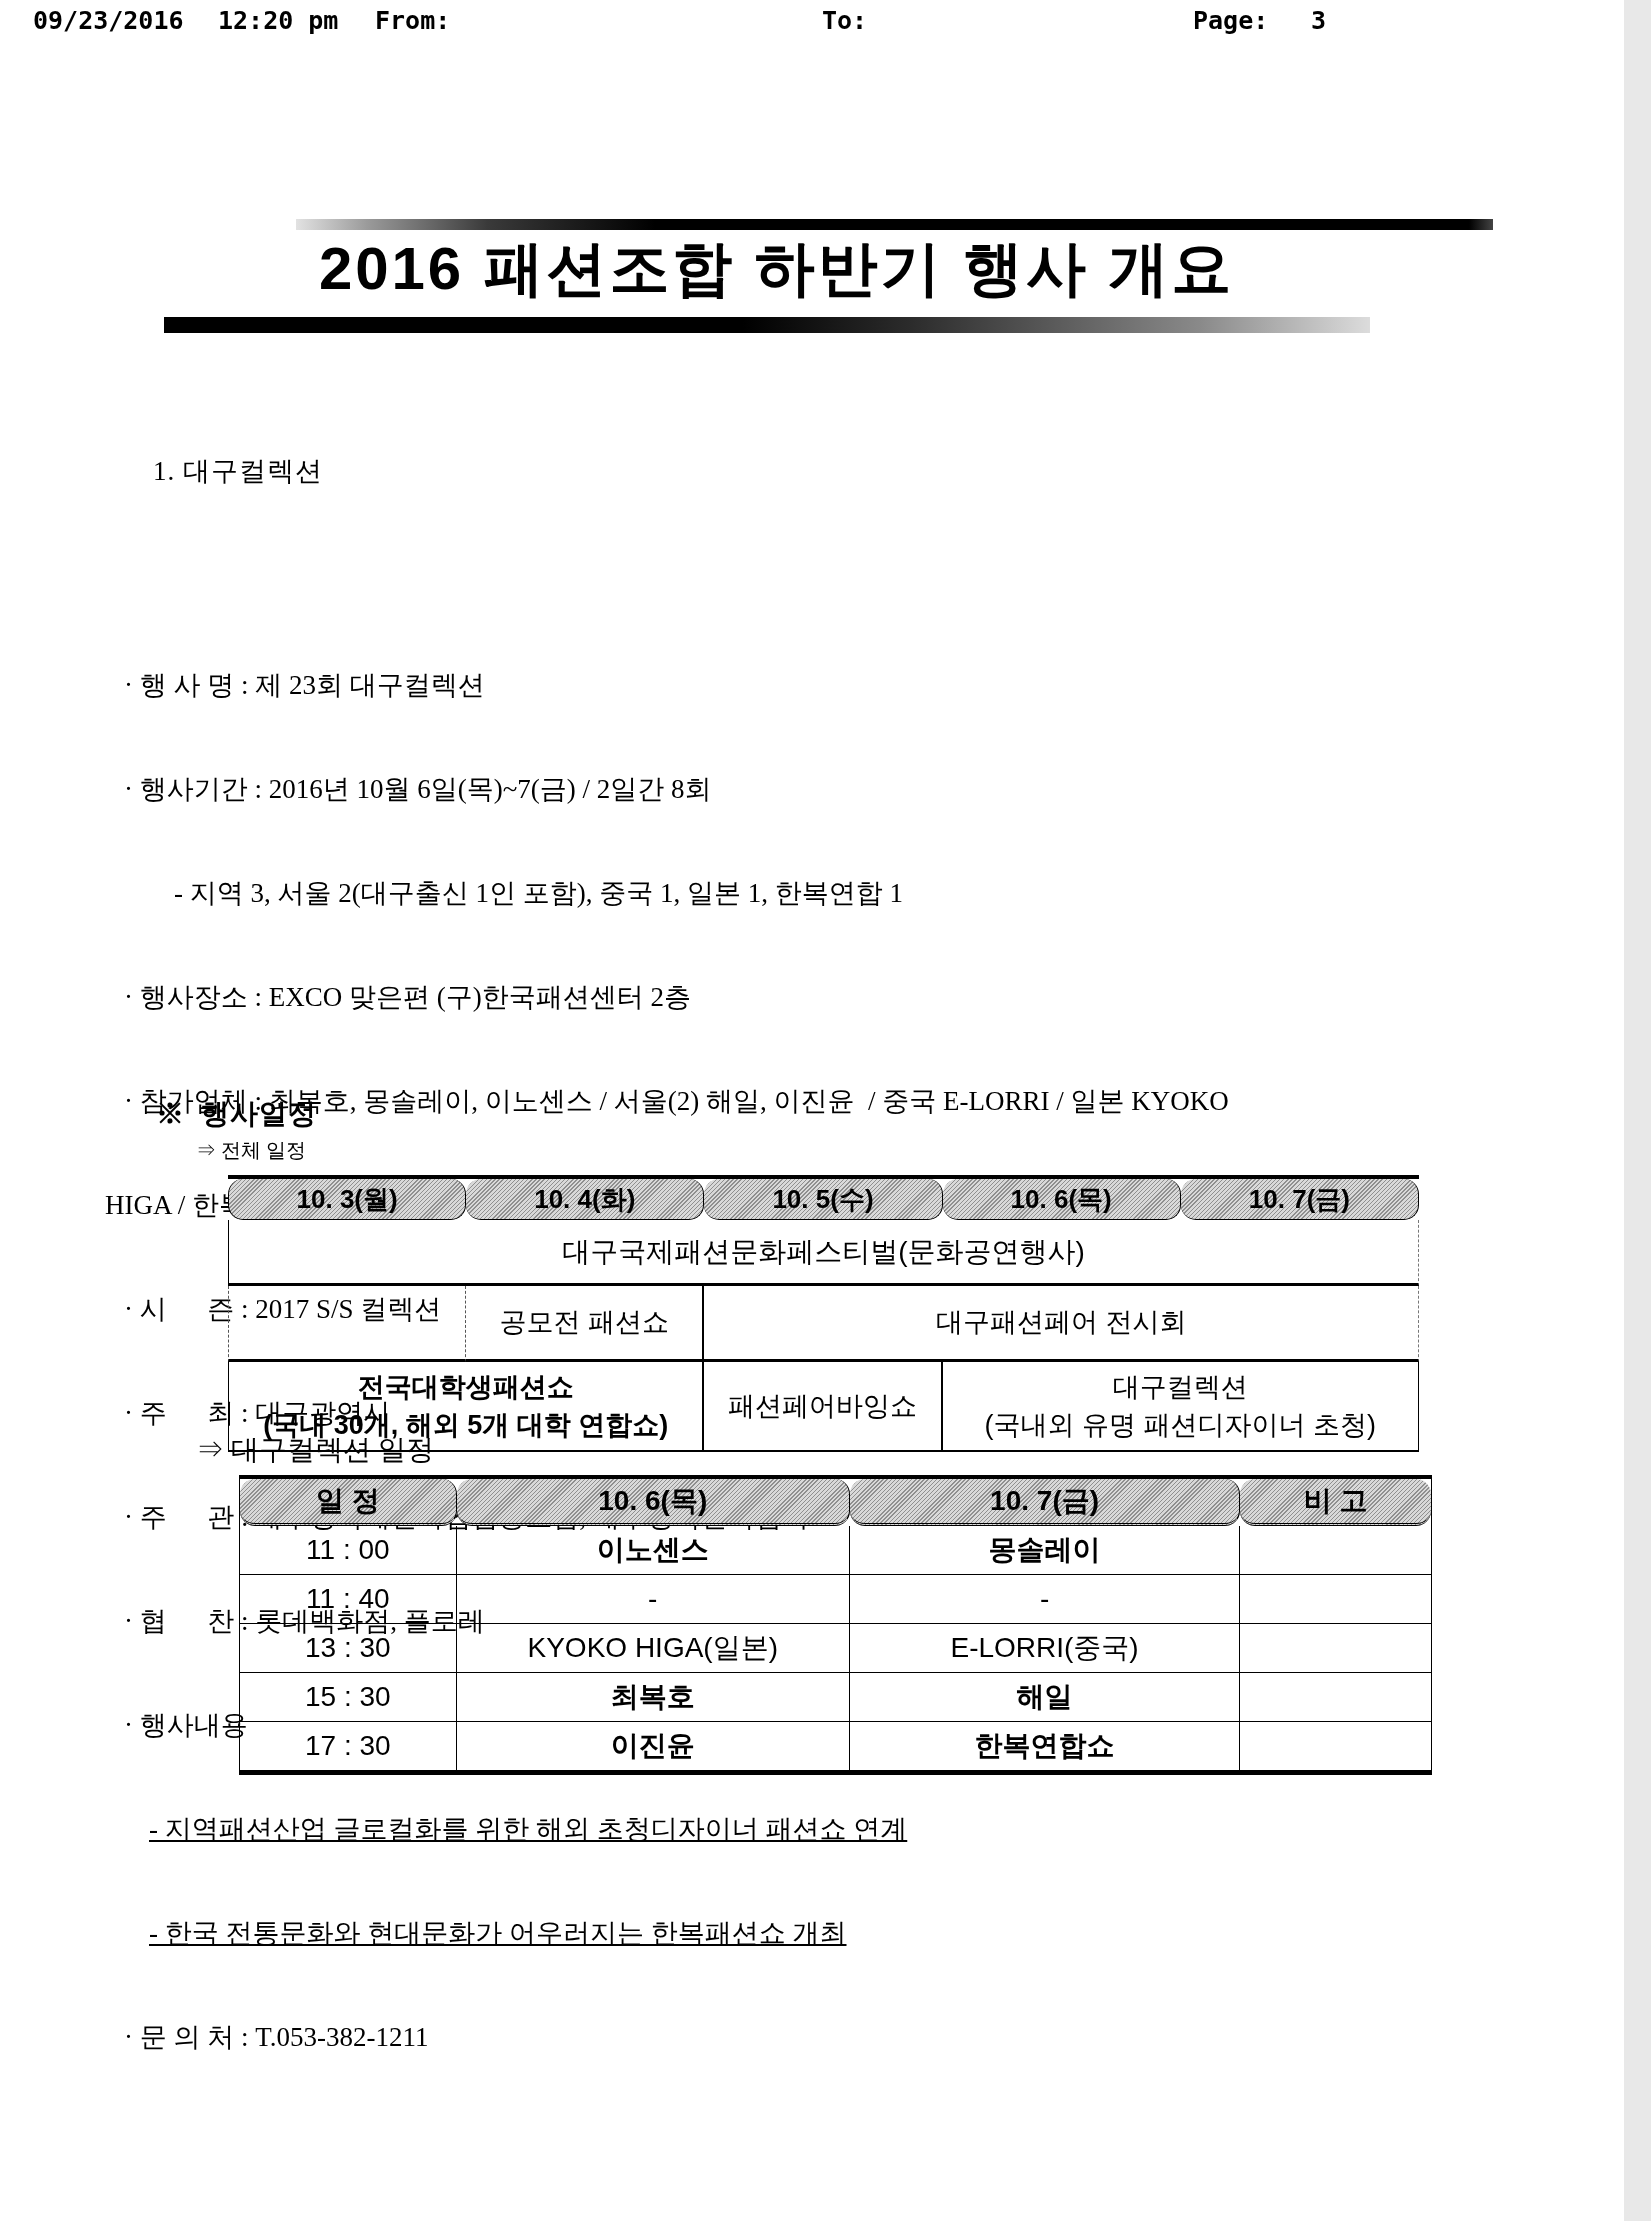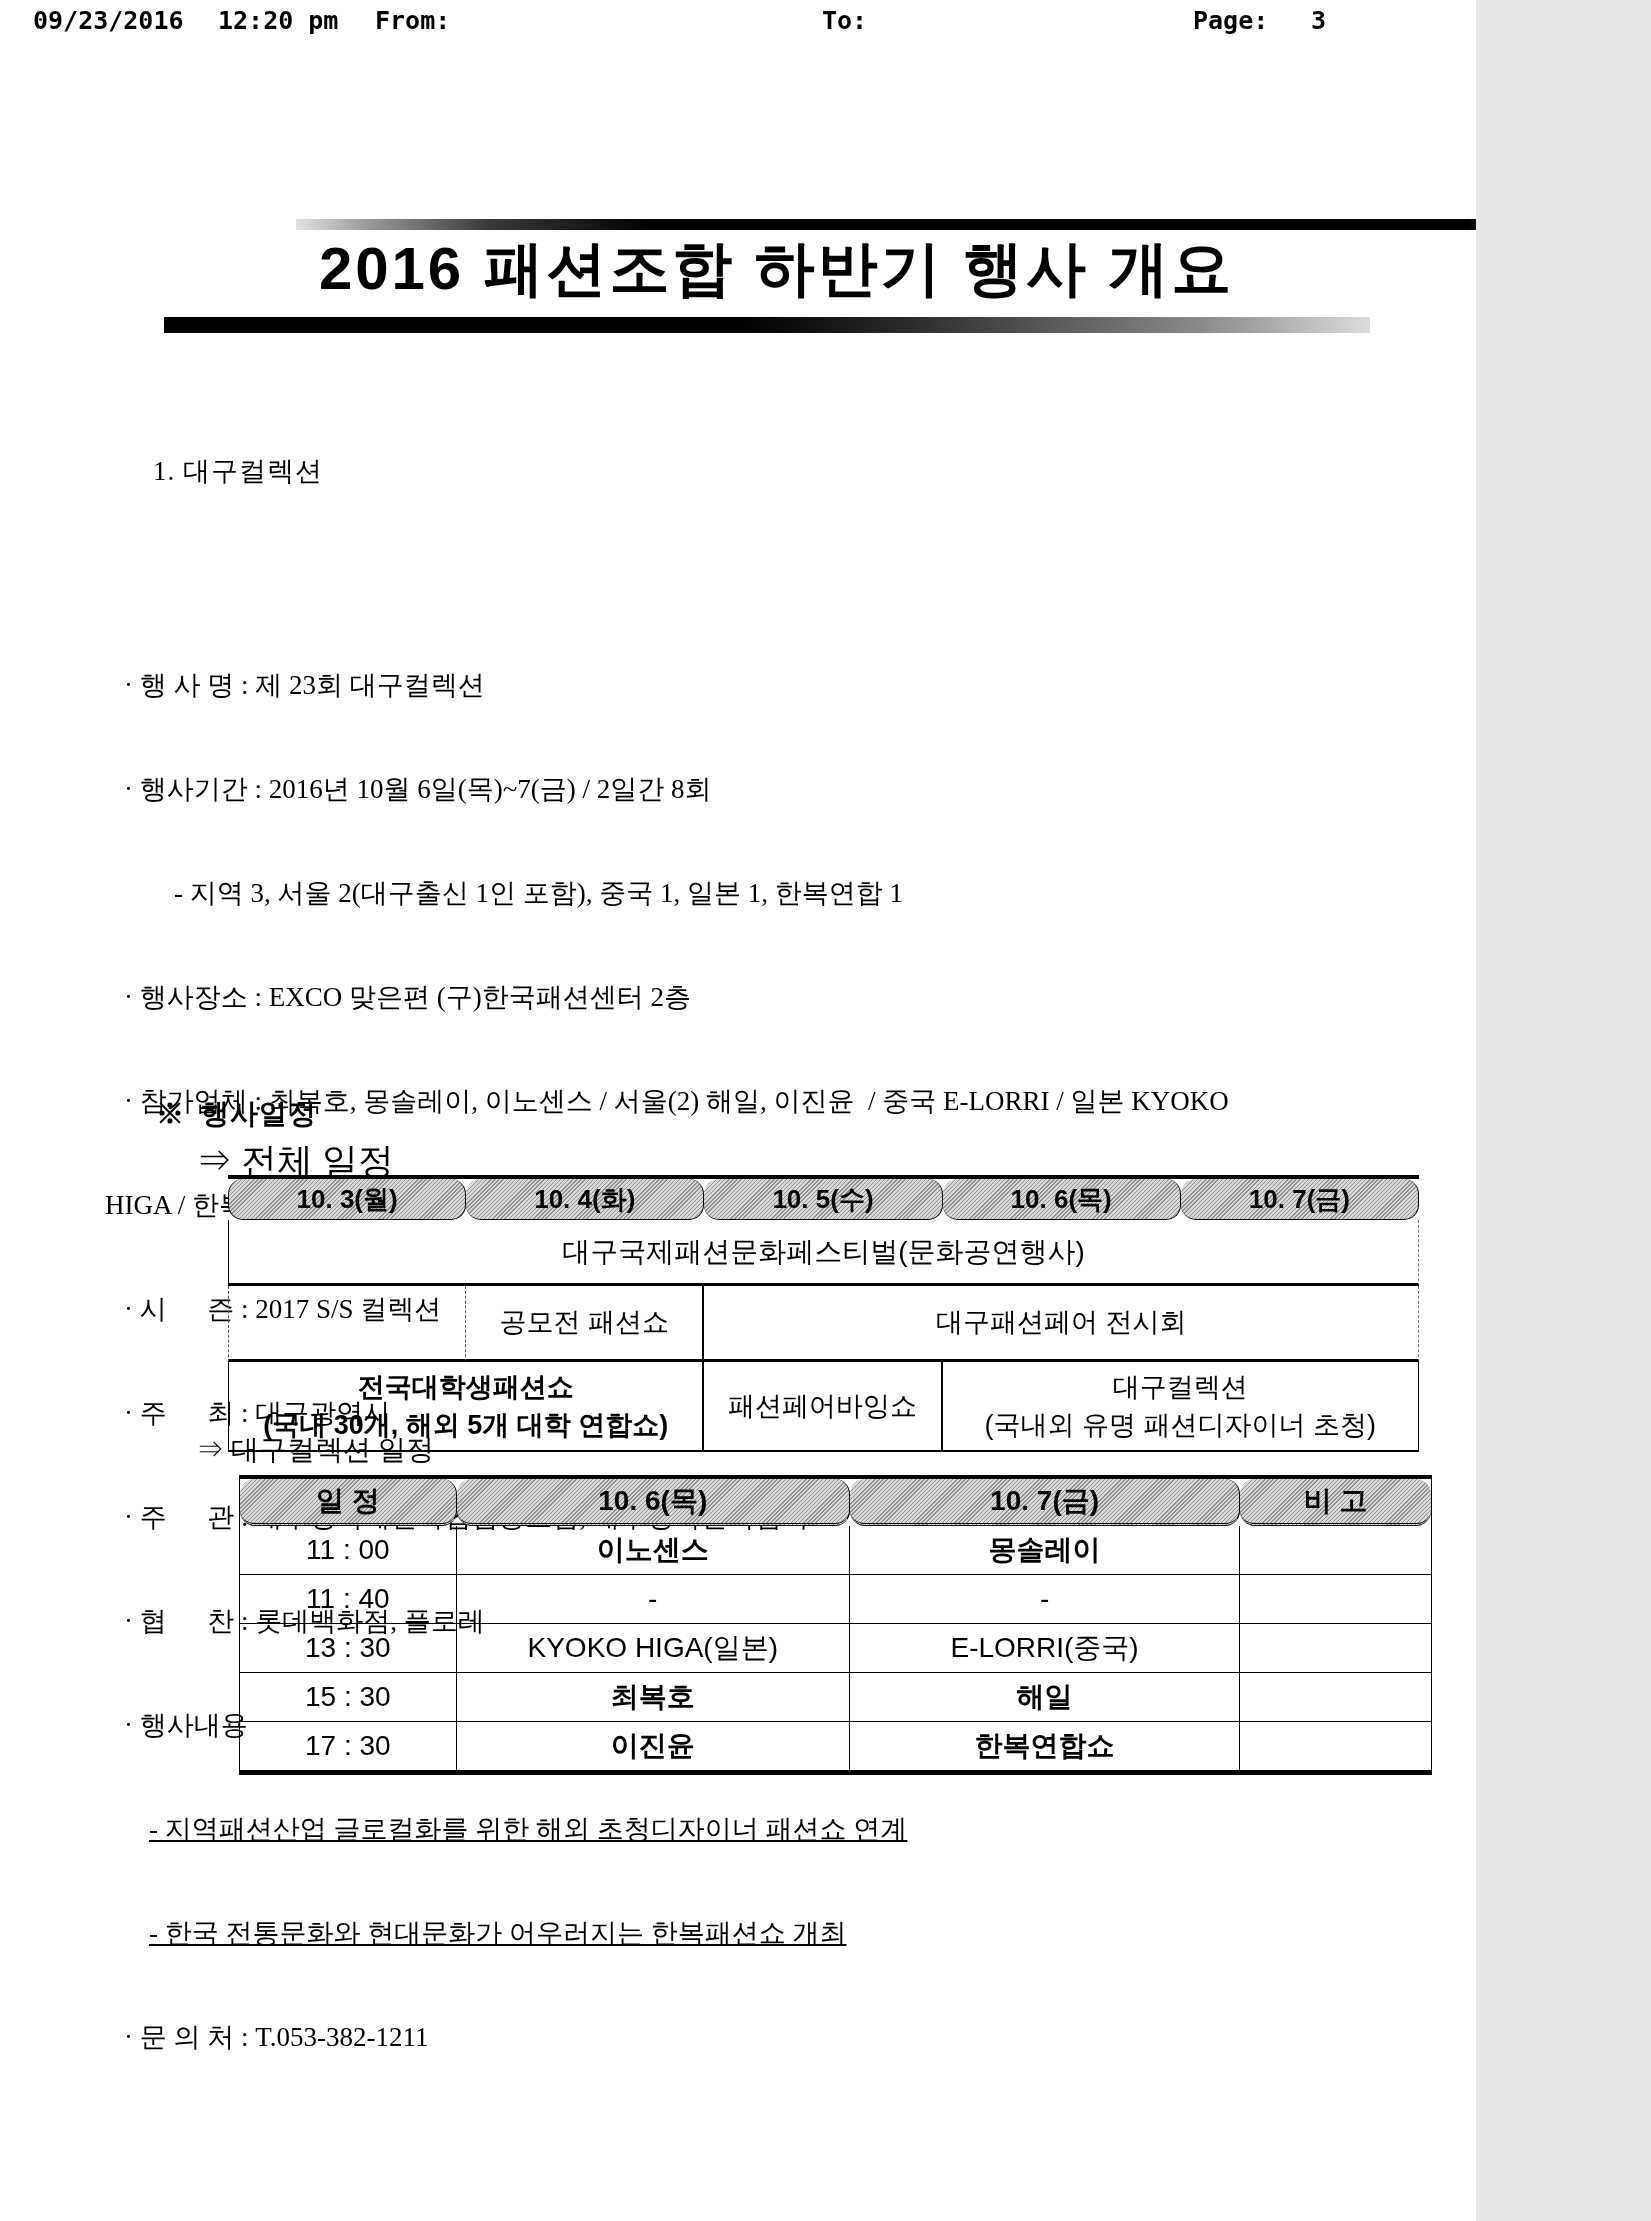--- a/index.html
+++ b/index.html
@@ -1,18 +1,18 @@
 <!DOCTYPE html>
 <html><head>
 <meta charset="utf-8">
 <style>
   html, body { margin: 0; padding: 0; background: #e8e8e8; }
   .page {
     position: relative;
-    width: 1476px;
+    width: 1624px;
     height: 2221px;
     background: #ffffff;
     color: #000;
     font-family: "Liberation Serif", serif;
     overflow: hidden;
   }
 
   
   .fax-header {
     position: absolute; top: 5.7px; left: 0; width: 100%; height: 38px;
@@ -54,21 +54,21 @@
   .ind-dash   { padding-left: 69px; }
   .ind-dash2  { padding-left: 44px; text-decoration: underline; }
   .ind-none   { padding-left: 0; }
 
   
   .sched-heading {
     position: absolute; left: 156px; top: 1095px;
     font-size: 28px; font-weight: 600; letter-spacing: 1px; white-space: pre;
   }
   .overall-label {
-    position: absolute; left: 196px; top: 1137px; font-size: 36px; white-space: pre;
+    position: absolute; left: 196px; top: 1137px; font-size: 20px; white-space: pre;
   }
   .collection-label {
     position: absolute; left: 196px; top: 1431px; font-size: 28px; white-space: pre;
   }
 
   .hatch {
     background-image: repeating-linear-gradient(135deg, #8f8f8f 0px, #8f8f8f 1px, #d9d9d9 1px, #d9d9d9 2.9px);
     border-radius: 15px;
   }
 

